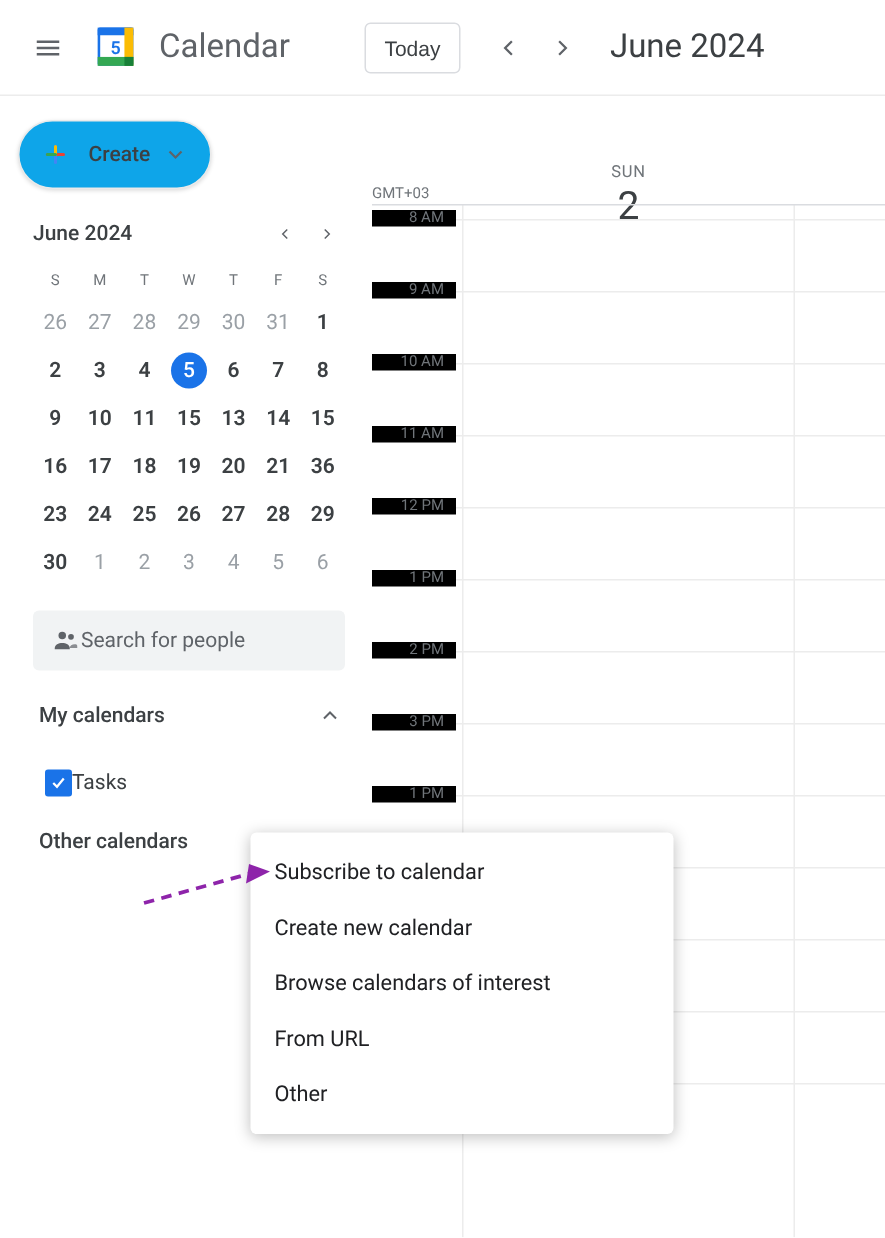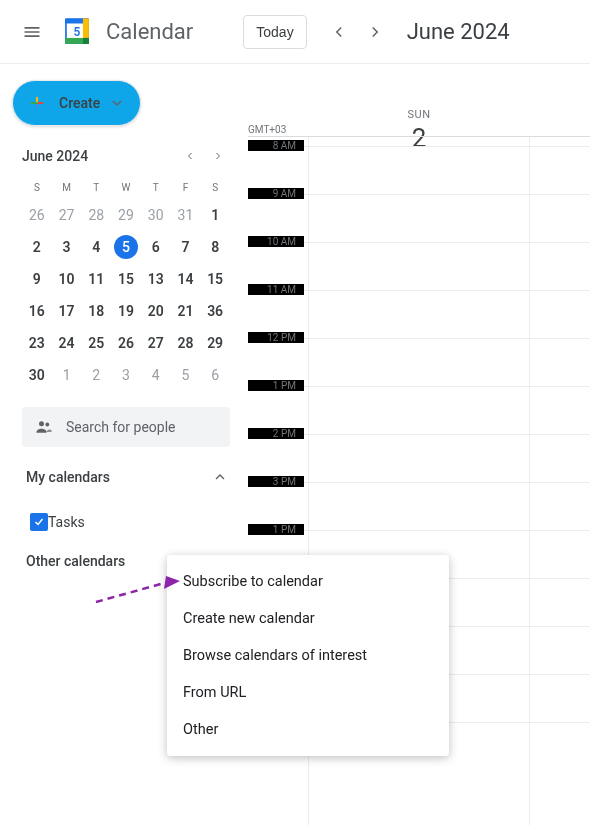--- a/index.html
+++ b/index.html
@@ -113,21 +113,21 @@
   .mini-day { width:24px; height:24px; line-height:24px; margin:2px auto; border-radius:50%; font-size:14px; cursor:pointer; }
   .mini-day.muted { color:#9aa0a6; }
   .mini-day.bold { font-weight:600; color:#3c4043; }
   .mini-day.selected { background:#1a73e8; color:#fff; font-weight:500; }
 
   
   .search-people {
     margin: 18px 18px 0 14px;
     background:#f1f3f4;
     border-radius:4px;
-    display:flex; align-items:center; gap:12px;
+    display:flex; align-items:center; 
     padding: 10px 12px;
     color:#5f6368;
     font-size:14px;
     cursor:text;
   }
 
   
   .section-head {
     display:flex; align-items:center; justify-content:space-between;
     padding: 22px 20px 6px 18px;

